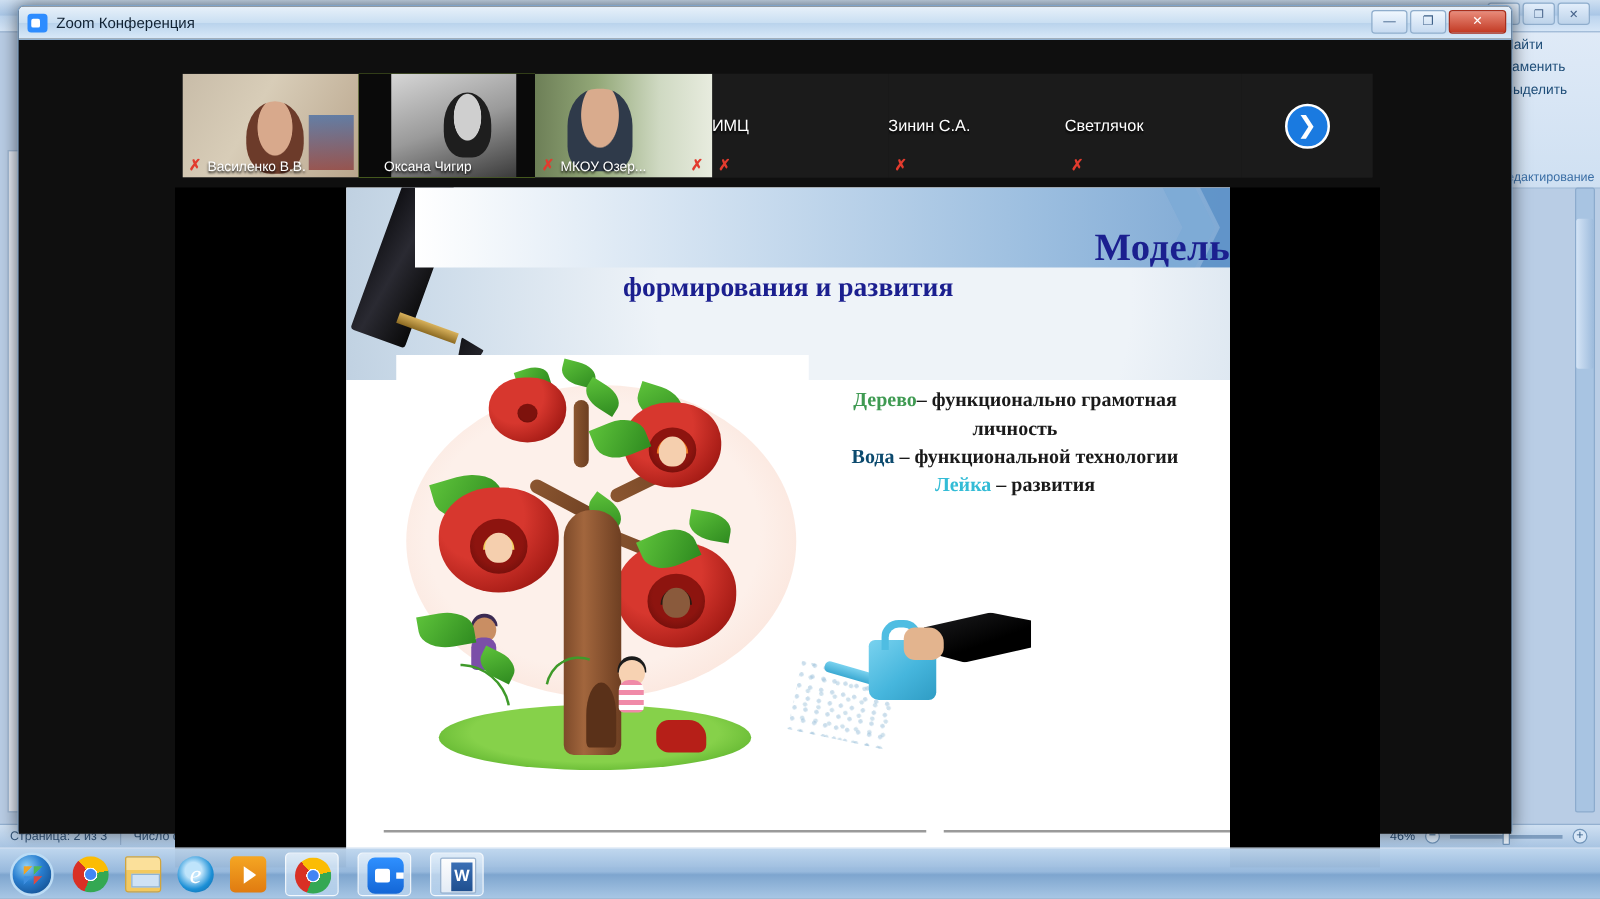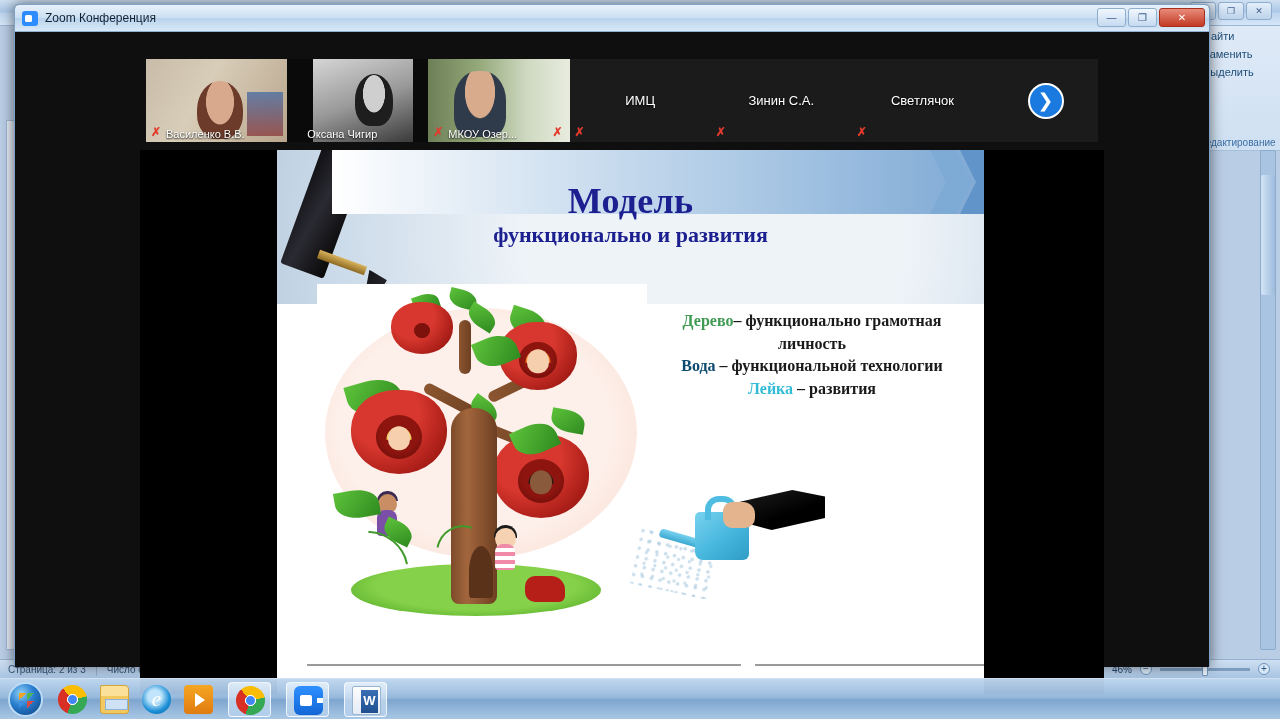--- a/index.html
+++ b/index.html
@@ -162,21 +162,21 @@
     background: radial-gradient(ellipse at 50% 38%, #cfcfcf 0 40%, #1e1e1e 42% 100%);
     border-radius: 50% 50% 40% 40%;
   }
   
   #cam-3 { background: linear-gradient(90deg, #6d7f57 0%, #93a878 35%, #cfd9c2 70%, #e8ecdf 100%); }
   #cam-3::before {
     content: ""; position: absolute; left: 18%; top: 14%; width: 52px; height: 66px;
     background: radial-gradient(ellipse at 50% 32%, #d9ab8d 0 40%, #2f3a4a 42% 100%);
     border-radius: 45% 45% 30% 30%;
   }
-  .tile.name-only { display: flex; align-items: center; justify-content: center; background: #1b1b1b; }
+  .tile.name-only { display: flex; align-items: center; background: #1b1b1b; }
   .tile.name-only .tile-name {
     position: static; font-size: 13px; text-align: center; padding: 0; width: auto;
   }
   #next-arrow-tile {
     width: 113px; height: 83px; background: #1b1b1b;
     display: flex; align-items: center; justify-content: center;
   }
   #next-arrow-btn {
     width: 36px; height: 36px; border-radius: 50%;
     background: #1a7ae0; border: 2px solid #fff;
@@ -232,21 +232,21 @@
     background: #6e9fd0;
     clip-path: polygon(0 0, 62% 0, 100% 50%, 62% 100%, 0 100%, 38% 50%);
   }
   #chev1 { left: 598px; background: #7eabd6; }
   #chev2 { left: 628px; background: #5e93c8; opacity: .92; }
   #slide-title-block {
     position: absolute; left: 0; top: 30px; width: 707px; text-align: center;
     font-family: "Liberation Serif", serif; font-weight: bold;
     color: #1b1f8f; line-height: 1.18;
   }
-  #title-line-1 { font-size: 36px; letter-spacing: .3px; }
+  #title-line-1 { font-size: 31px; letter-spacing: .3px; text-align: right; }
   #title-line-2 { font-size: 22px; }
   #title-line-3 { font-size: 22px; }
 
   
   #illustration {
     position: absolute; left: 40px; top: 134px; width: 330px; height: 362px;
     background: #fff;
   }
   #ill-blob {
     position: absolute; left: 8px; top: 24px; width: 312px; height: 250px;
@@ -625,21 +625,21 @@
         <div id="slide-paper-white"></div>
 
         <div id="header-band">
           <div class="chevron" id="chev1"></div>
           <div class="chevron" id="chev2"></div>
 
         </div>
 
         <div id="slide-title-block">
           <div id="title-line-1">Модель</div>
-          <div id="title-line-2">функционально и развития</div>
+          <div id="title-line-2">формирования и развития</div>
         </div>
 
         <div id="illustration">
           <div id="ill-blob"></div>
           <div id="grass"></div>
 
           <div class="branch" id="br4"></div>
           <div class="branch" id="br1"></div>
           <div class="branch" id="br2"></div>
           <div class="branch" id="br3"></div>

